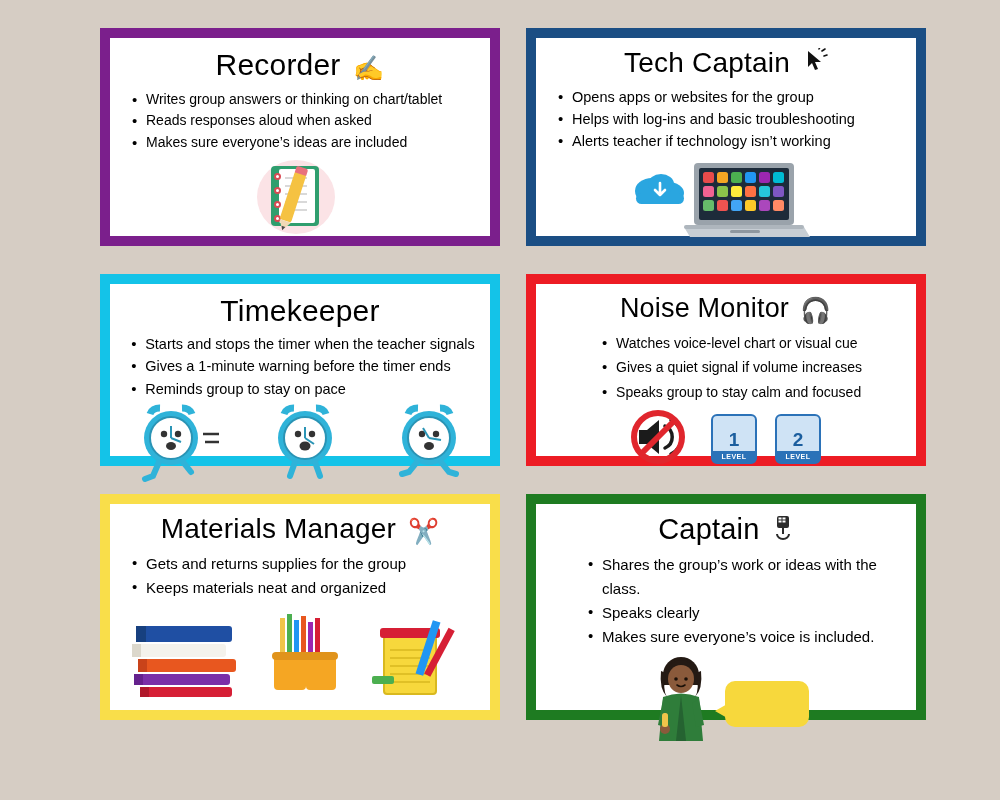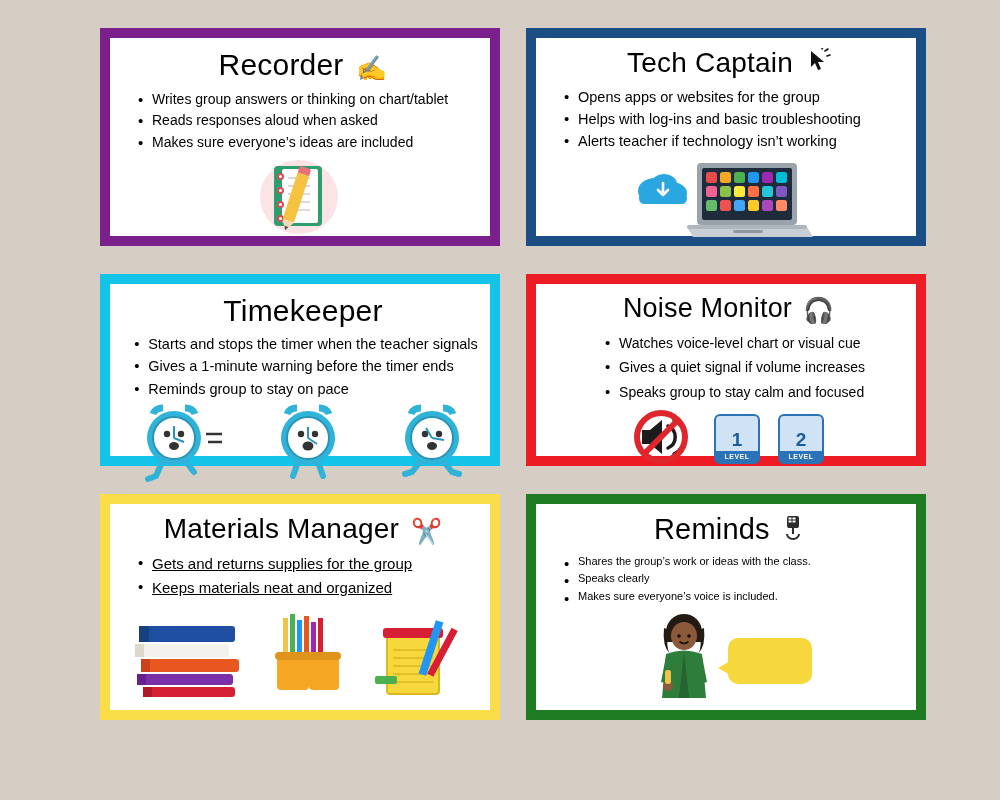--- a/index.html
+++ b/index.html
@@ -25,21 +25,21 @@
     width: 826px;
     display: grid;
     grid-template-columns: 400px 400px;
     column-gap: 26px;
     row-gap: 28px;
   }
   .card {
     border-style: solid;
     border-width: 10px;
     background: #ffffff;
-    padding: 6px 10px 8px 16px;
+    padding: 6px 10px 8px 10px;
     display: flex;
     flex-direction: column;
     align-items: stretch;
   }
   .card.h-tall { height: 218px; }
   .card.h-mid  { height: 192px; align-items: center; }
   .card.h-low  { height: 226px; }
 
   .title {
     text-align: center;
@@ -87,23 +87,23 @@
   .c-recorder .title { font-size: 30px; }
   .c-recorder ul.points li { font-size: 14px; }
   .c-tech .title { font-size: 28px; }
   .c-tech ul.points li { font-size: 14.5px; }
   .c-time .title { font-size: 30px; }
   .c-time ul.points { padding-left: 20px; }
   .c-time ul.points li { font-size: 14.5px; }
   .c-noise .title { font-size: 27px; }
   .c-noise ul.points li { font-size: 14px; line-height: 1.75; }
   .c-mat .title { font-size: 28px; }
-  .c-mat ul.points li { font-size: 15px; line-height: 1.65; text-decoration: underline; }
+  .c-mat ul.points li { font-size: 15px; line-height: 1.65; }
   .c-rep .title { font-size: 29px; }
-  .c-rep ul.points li { font-size: 11px; line-height: 1.6; }
+  .c-rep ul.points li { font-size: 15px; line-height: 1.6; margin-left: 30px; }
 
   
   .notebook-wrap {
     position: relative;
     width: 86px; height: 78px;
   }
   .pink-circle {
     position: absolute; left: 0; top: 2px;
     width: 78px; height: 74px; border-radius: 50%;
     background: #fbe3e6;
@@ -463,21 +463,21 @@
               <rect x="70" y="10" width="7" height="52" fill="#d61f35" transform="rotate(28 73 36)"></rect>
               <rect x="6" y="60" width="22" height="8" rx="2" fill="#4caf50"></rect>
             </g>
           </svg>
         </div>
       </div>
     </div>
 
     <div class="card c-rep h-low" style="border-color:#1e7b21">
       <div class="title">
-        <span>Reminds</span>
+        <span>Captain</span>
         <span class="ico">
           <svg width="22" height="26" viewBox="0 0 22 26">
             <rect x="5" y="1" width="12" height="12" rx="2" fill="#2b2b2b"></rect>
             <g fill="#ffffff">
               <rect x="6.5" y="2.5" width="3" height="2"></rect>
               <rect x="10.5" y="2.5" width="3" height="2"></rect>
               <rect x="6.5" y="5.5" width="3" height="2"></rect>
               <rect x="10.5" y="5.5" width="3" height="2"></rect>
             </g>
             <rect x="10" y="13" width="2" height="6" fill="#2b2b2b"></rect>

